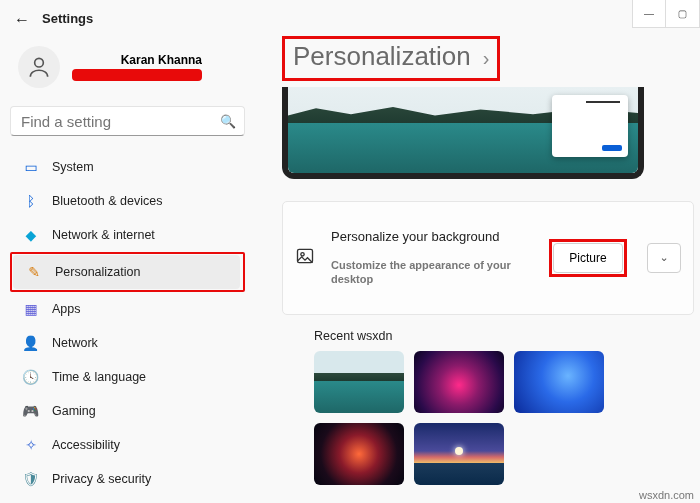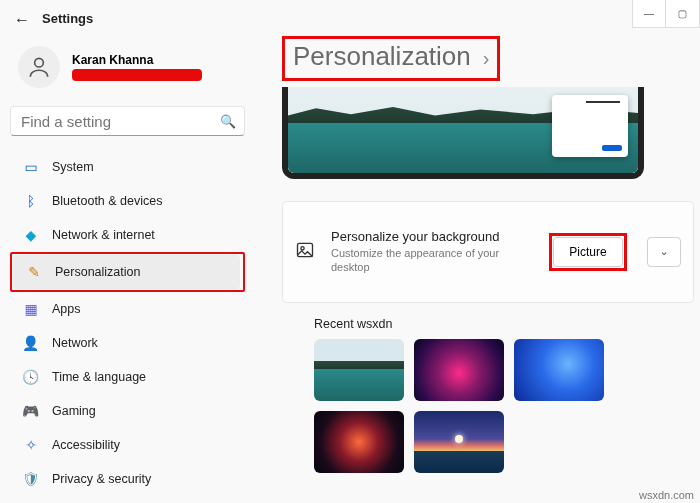--- a/index.html
+++ b/index.html
@@ -8,21 +8,21 @@
 
 .titlebar { display:flex; align-items:center; height:36px; padding:0 8px; }
 .titlebar .back { width:28px; text-align:center; font-size:16px; color:#222; }
 .titlebar .title { font-size:13px; font-weight:600; color:#222; margin-left:6px; }
 .winbtns { position:absolute; right:0; top:0; display:flex; }
 .winbtn { width:34px; height:28px; border:1px solid #ddd; border-top:none; background:#fff; display:flex; align-items:center; justify-content:center; font-size:10px; color:#555;}
 .winbtn+.winbtn{border-left:none;}
 
 
 .leftcol { position:absolute; left:0; top:36px; width:255px; padding:6px 0 0 10px; }
-.user { display:flex; align-items:center; gap:12px; padding:4px 4px 10px 8px; }
+.user { display:flex; align-items:center; gap:12px; padding:4px 4px 10px 8px;text-align:right; }
 .avatar { width:42px; height:42px; border-radius:50%; background:#eee; display:flex; align-items:center; justify-content:center; }
 .avatar svg{width:26px;height:26px;fill:none;stroke:#555;stroke-width:1.5;}
 .uname { font-size:12px; font-weight:700; }
 .redact { margin-top:2px; width:130px; height:12px; background:#e80a0a; border-radius:4px; }
 
 .search { margin:8px 10px 14px 0; background:#fff; border:1px solid #e4e4e4; border-bottom:1.5px solid #9a9a9a; border-radius:4px; height:30px; display:flex; align-items:center; padding:0 10px; }
 .search input { flex:1; border:none; outline:none; font-size:15px; color:#666; background:transparent; }
 .search .micon{font-size:13px;color:#555;}
 
 .nav { display:flex; flex-direction:column; }
@@ -47,21 +47,21 @@
 .lake{position:absolute;left:0;right:0;top:36px;bottom:0;background:linear-gradient(#2a8a8a,#1e6767);}
 .dock{position:absolute;right:30px;bottom:26px;width:20px;height:6px;background:#c9b896;}
 .card{position:absolute;right:10px;top:8px;width:76px;height:62px;background:#fff;border-radius:4px;box-shadow:0 2px 6px rgba(0,0,0,.3);}
 .cline{position:absolute;top:6px;left:34px;width:34px;height:2px;background:#333;}
 .cbtn{position:absolute;bottom:6px;right:6px;width:20px;height:6px;background:#0a5fd6;border-radius:2px;}
 
 .setting-row { margin-top:22px; border:1px solid #e6e6e6; border-radius:5px; background:#fdfdfd; padding:27px 12px; display:flex; align-items:center; gap:14px;}
 .seticon{width:22px;}
 .settext{flex:1;}
 .settitle{font-size:13px;color:#222;}
-.setsub{font-size:11px;color:#777;margin-top:2px;line-height:1.3;}
+.setsub{font-size:11px;color:#777;margin-top:14px;line-height:1.3;font-weight:bold;}
 .picbox { border:3px solid #e80a0a; padding:1px;margin-left:8px;}
 .picbtn { width:70px; height:30px; border:1px solid #d0d0d0; border-radius:4px; background:#fff; display:flex; align-items:center; justify-content:center; font-size:12px;}
 .chev { width:34px; height:30px; border:1px solid #d0d0d0; border-radius:4px; background:#fff; display:flex; align-items:center; justify-content:center; font-size:11px; color:#555; margin-left:6px;}
 
 .recent-lbl{font-size:12.5px;color:#222;margin:14px 0 8px 32px;}
 .thumbs{display:flex;flex-wrap:wrap;gap:10px;margin-left:32px;}
 .thumb{width:90px;height:62px;border-radius:6px;overflow:hidden;position:relative;}
 .t1{background:linear-gradient(#d8e8ec 0%,#d8e8ec 35%,#2d4a3d 35%,#1e3a30 48%,#2a8a8a 48%,#1e6767 100%);}
 .t2{background:radial-gradient(circle at 50% 55%,#ff2a8a 0%,#8a1a6a 35%,#2a0a4a 75%,#0a0420 100%);}
 .t3{background:radial-gradient(circle at 60% 40%,#6ab4ff 0%,#2a6ae8 40%,#0a2a9a 100%);}

